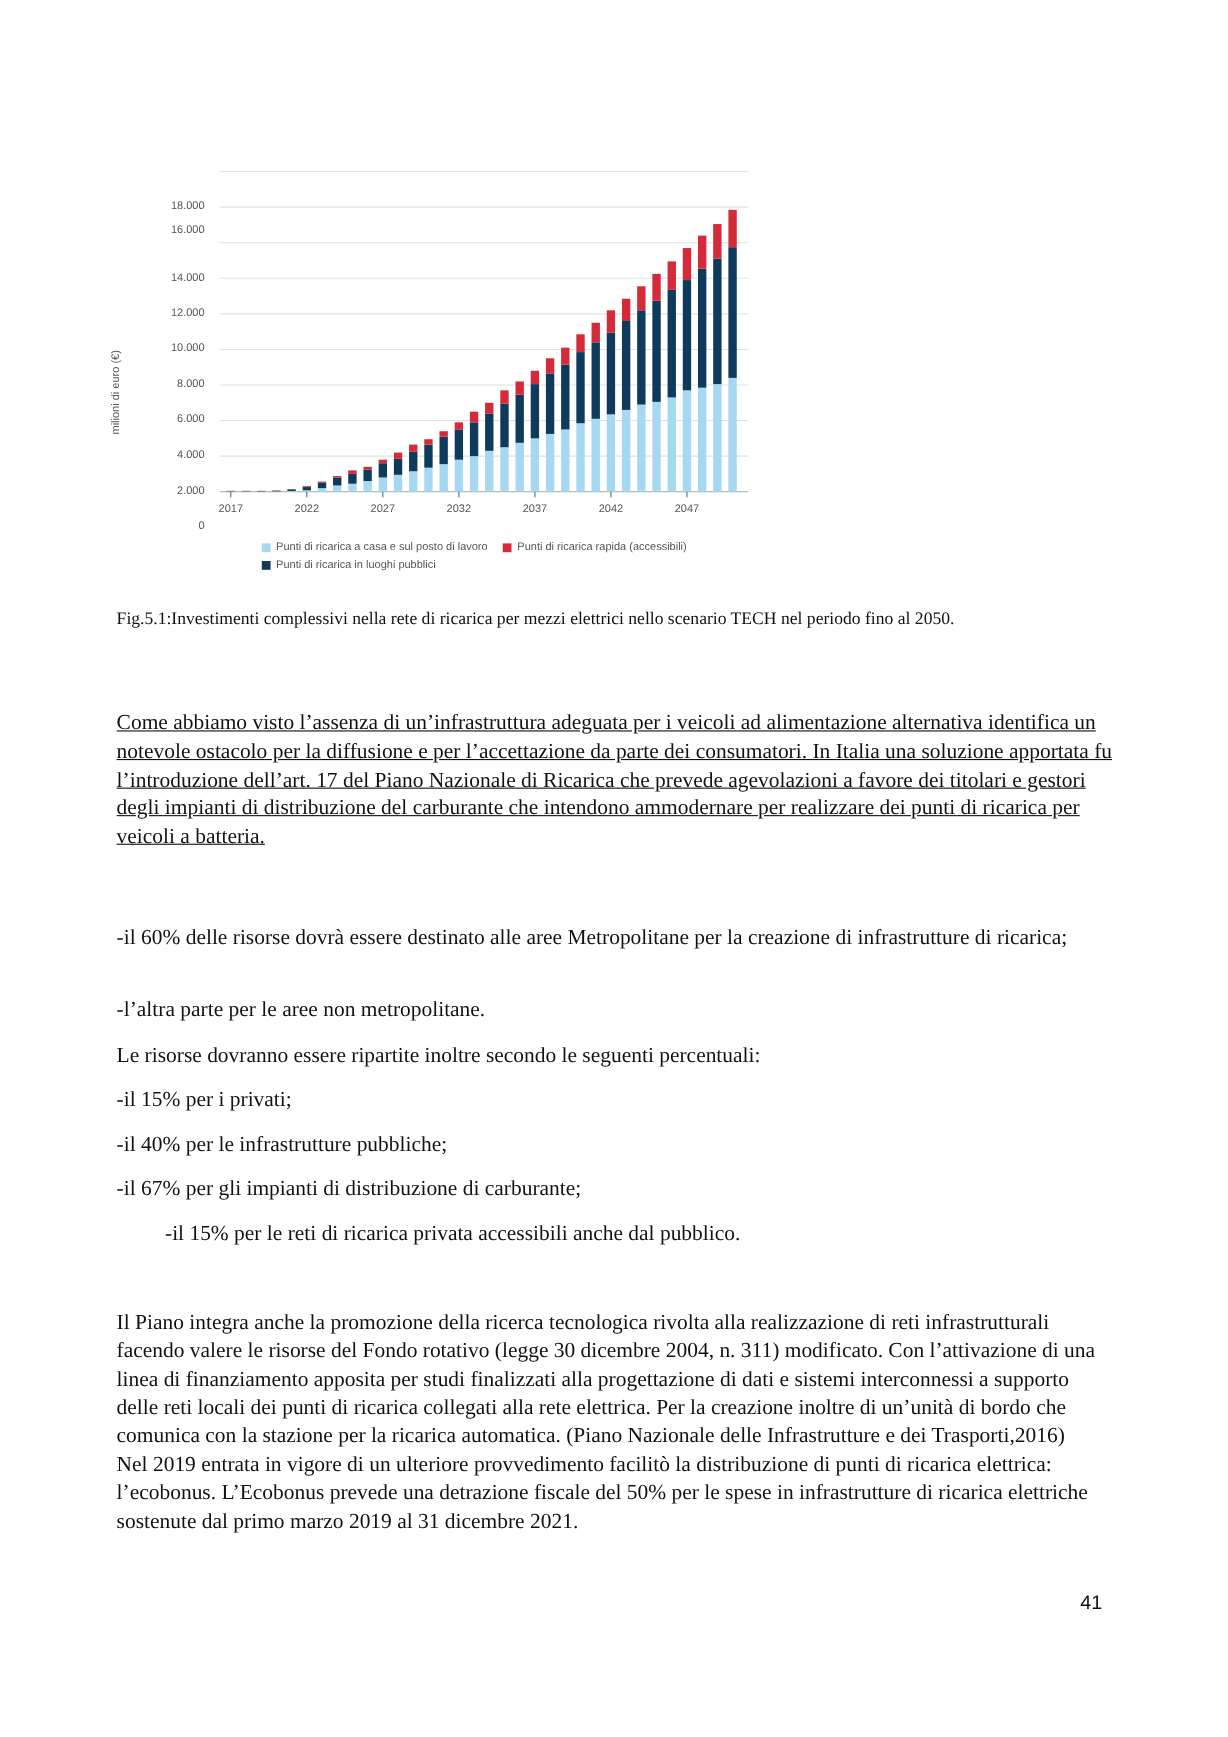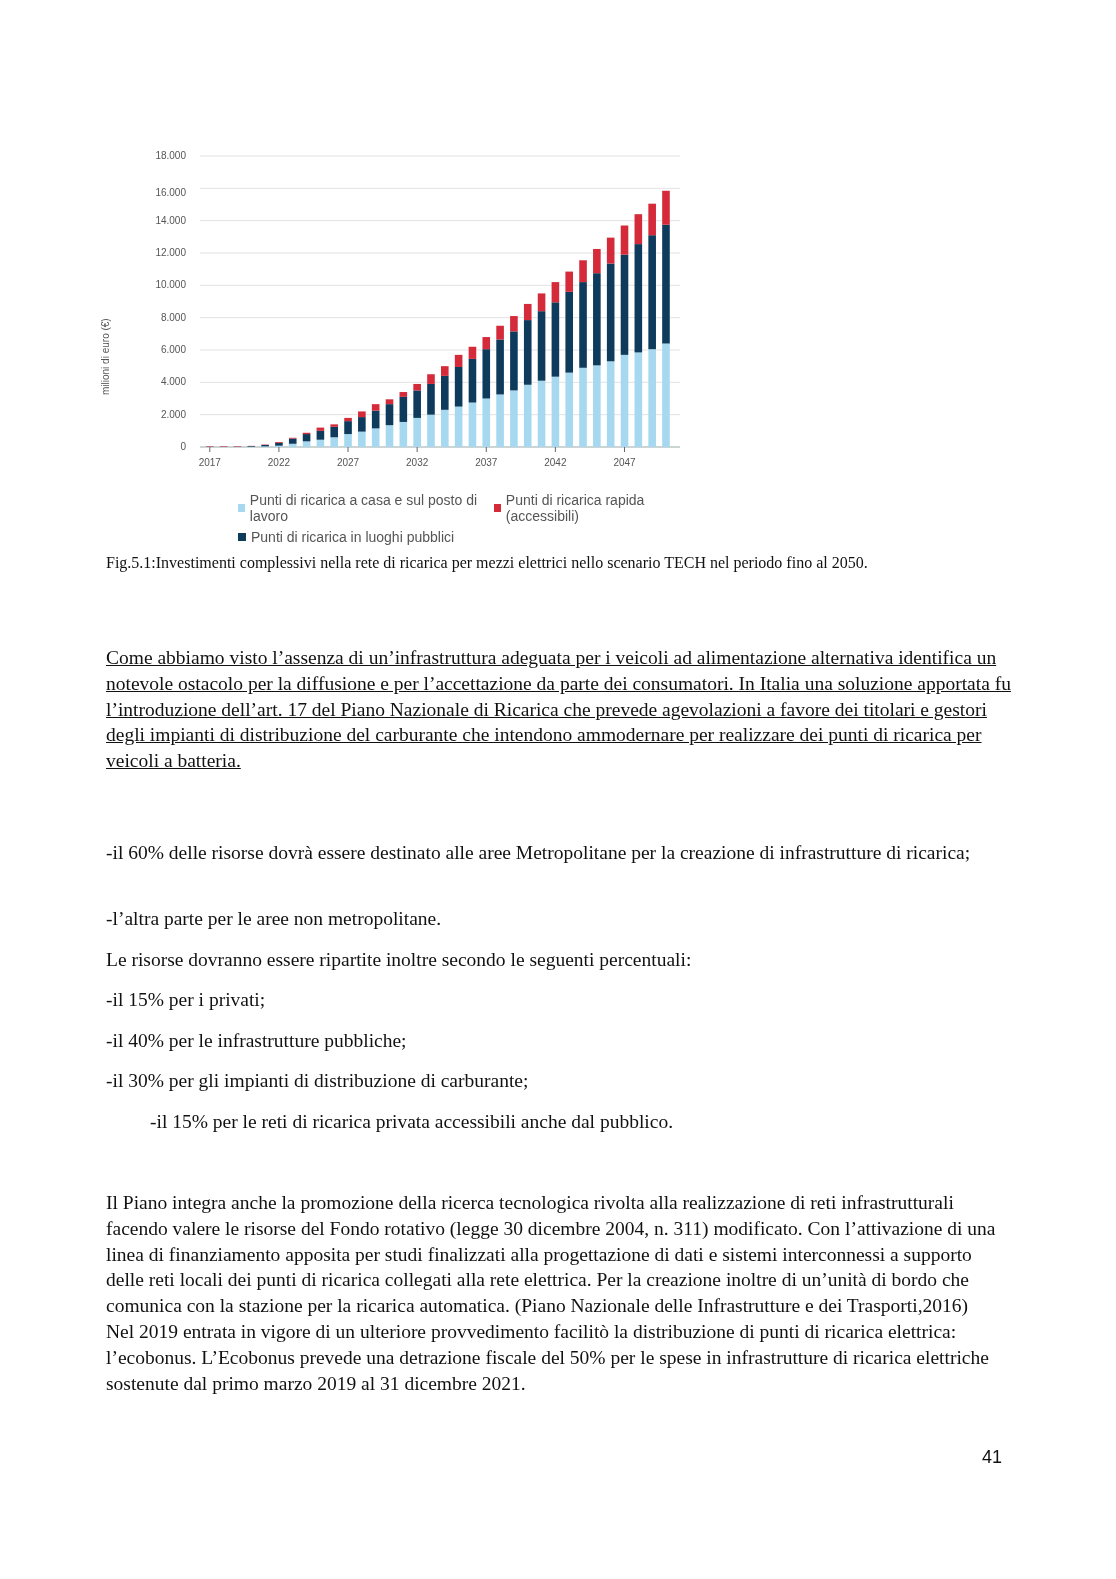--- a/index.html
+++ b/index.html
@@ -1,22 +1,22 @@
 <!DOCTYPE html>
 <html><head>
 <meta charset="utf-8">
 <style>
   html, body { margin:0; padding:0; background:#ffffff; }
   body { width:1116px; height:1579px; position:relative; font-family:"Liberation Serif", serif; color:#111; overflow:hidden; }
   .chart { position:absolute; left:110px; top:140px; width:580px; height:400px; }
   .chart svg { position:absolute; left:0; top:0; }
-  .ylab { position:absolute; font-family:"Liberation Sans", sans-serif; font-size:10px; color:#555; text-align:right; width:50px; }
+  .ylab { position:absolute; font-family:"Liberation Sans", sans-serif; font-size:10px; color:#555; text-align:right; width:50px;margin-top:32px; }
   .xlab { position:absolute; font-family:"Liberation Sans", sans-serif; font-size:10px; color:#555; width:40px; text-align:center; }
   .yaxis-title { position:absolute; left:-10px; top:255px; transform:rotate(-90deg); transform-origin:left top; font-family:"Liberation Sans", sans-serif; font-size:10px; color:#555; white-space:nowrap; }
-  .legend { position:absolute; left:128px; top:352px; font-family:"Liberation Sans", sans-serif; font-size:14px; color:#555; }
+  .legend { position:absolute; left:128px; top:352px; font-family:"Liberation Sans", sans-serif; font-size:10px; color:#555; }
   .legend .row { display:flex; gap:14px; margin-bottom:5px; align-items:center; }
   .legend .item { display:flex; align-items:center; gap:5px; }
   .sw { width:8px; height:8px; display:inline-block; }
   .caption { position:absolute; left:106px; top:552px; width:900px; font-size:16px; line-height:21px; }
   .body-text { position:absolute; left:106px; width:905px; font-size:19.5px; line-height:25.8px; }
   .para { margin:0; }
   .list-item { position:absolute; left:106px; font-size:19.5px; line-height:25.8px; width:905px; }
   .page-num { position:absolute; left:982px; top:1447px; font-family:"Liberation Sans", sans-serif; font-size:18px; }
 </style>
 </head>
@@ -146,21 +146,21 @@
     </svg>
   <div id="ylabels">
       <div class="ylab" style="left: 26px; top: 301px;">0</div>
       <div class="ylab" style="left: 26px; top: 268.667px;">2.000</div>
       <div class="ylab" style="left: 26px; top: 236.333px;">4.000</div>
       <div class="ylab" style="left: 26px; top: 204px;">6.000</div>
       <div class="ylab" style="left: 26px; top: 171.667px;">8.000</div>
       <div class="ylab" style="left: 26px; top: 139.333px;">10.000</div>
       <div class="ylab" style="left: 26px; top: 107px;">12.000</div>
       <div class="ylab" style="left: 26px; top: 74.6667px;">14.000</div>
-      <div class="ylab" style="left: 26px; top: 47px;">16.000</div>
+      <div class="ylab" style="left: 26px; top: 32px;">16.000</div>
       <div class="ylab" style="left: 26px; top: 10px;">18.000</div>
     </div>
   <div id="xlabels">
       <div class="xlab" style="left: 79.8015px; top: 317px;">2017</div>
       <div class="xlab" style="left: 148.919px; top: 317px;">2022</div>
       <div class="xlab" style="left: 218.037px; top: 317px;">2027</div>
       <div class="xlab" style="left: 287.154px; top: 317px;">2032</div>
       <div class="xlab" style="left: 356.272px; top: 317px;">2037</div>
       <div class="xlab" style="left: 425.39px; top: 317px;">2042</div>
       <div class="xlab" style="left: 494.507px; top: 317px;">2047</div>
@@ -192,21 +192,21 @@
 
 <div class="body-text" style="top:645px;text-decoration:underline;">
   <p class="para">Come abbiamo visto l’assenza di un’infrastruttura adeguata per i veicoli ad alimentazione alternativa identifica un notevole ostacolo per la diffusione e per l’accettazione da parte dei consumatori. In Italia una soluzione apportata fu l’introduzione dell’art. 17 del Piano Nazionale di Ricarica che prevede agevolazioni a favore dei titolari e gestori degli impianti di distribuzione del carburante che intendono ammodernare per realizzare dei punti di ricarica per veicoli a batteria.</p>
 </div>
 
 <div class="list-item" style="top:840px;">-il 60% delle risorse dovrà essere destinato alle aree Metropolitane per la creazione di infrastrutture di ricarica;</div>
 <div class="list-item" style="top:906px;">-l’altra parte per le aree non metropolitane.</div>
 <div class="list-item" style="top:947px;">Le risorse dovranno essere ripartite inoltre secondo le seguenti percentuali:</div>
 <div class="list-item" style="top:987px;">-il 15% per i privati;</div>
 <div class="list-item" style="top:1028px;">-il 40% per le infrastrutture pubbliche;</div>
-<div class="list-item" style="top:1068px;">-il 30% per gli impianti di distribuzione di carburante;</div>
+<div class="list-item" style="top:1068px;">-il 67% per gli impianti di distribuzione di carburante;</div>
 <div class="list-item" style="top:1109px;margin-left:44px;">-il 15% per le reti di ricarica privata accessibili anche dal pubblico.</div>
 
 <div class="body-text" style="top:1190px;">
   <p class="para">Il Piano integra anche la promozione della ricerca tecnologica rivolta alla realizzazione di reti infrastrutturali facendo valere le risorse del Fondo rotativo (legge 30 dicembre 2004, n. 311) modificato. Con l’attivazione di una linea di finanziamento apposita per studi finalizzati alla progettazione di dati e sistemi interconnessi a supporto delle reti locali dei punti di ricarica collegati alla rete elettrica. Per la creazione inoltre di un’unità di bordo che comunica con la stazione per la ricarica automatica. (Piano Nazionale delle Infrastrutture e dei Trasporti,2016)</p>
   <p class="para">Nel 2019 entrata in vigore di un ulteriore provvedimento facilitò la distribuzione di punti di ricarica elettrica: l’ecobonus. L’Ecobonus prevede una detrazione fiscale del 50% per le spese in infrastrutture di ricarica elettriche sostenute dal primo marzo 2019 al 31 dicembre 2021.</p>
 </div>
 
 <div class="page-num">41</div>
 
 </body></html>

